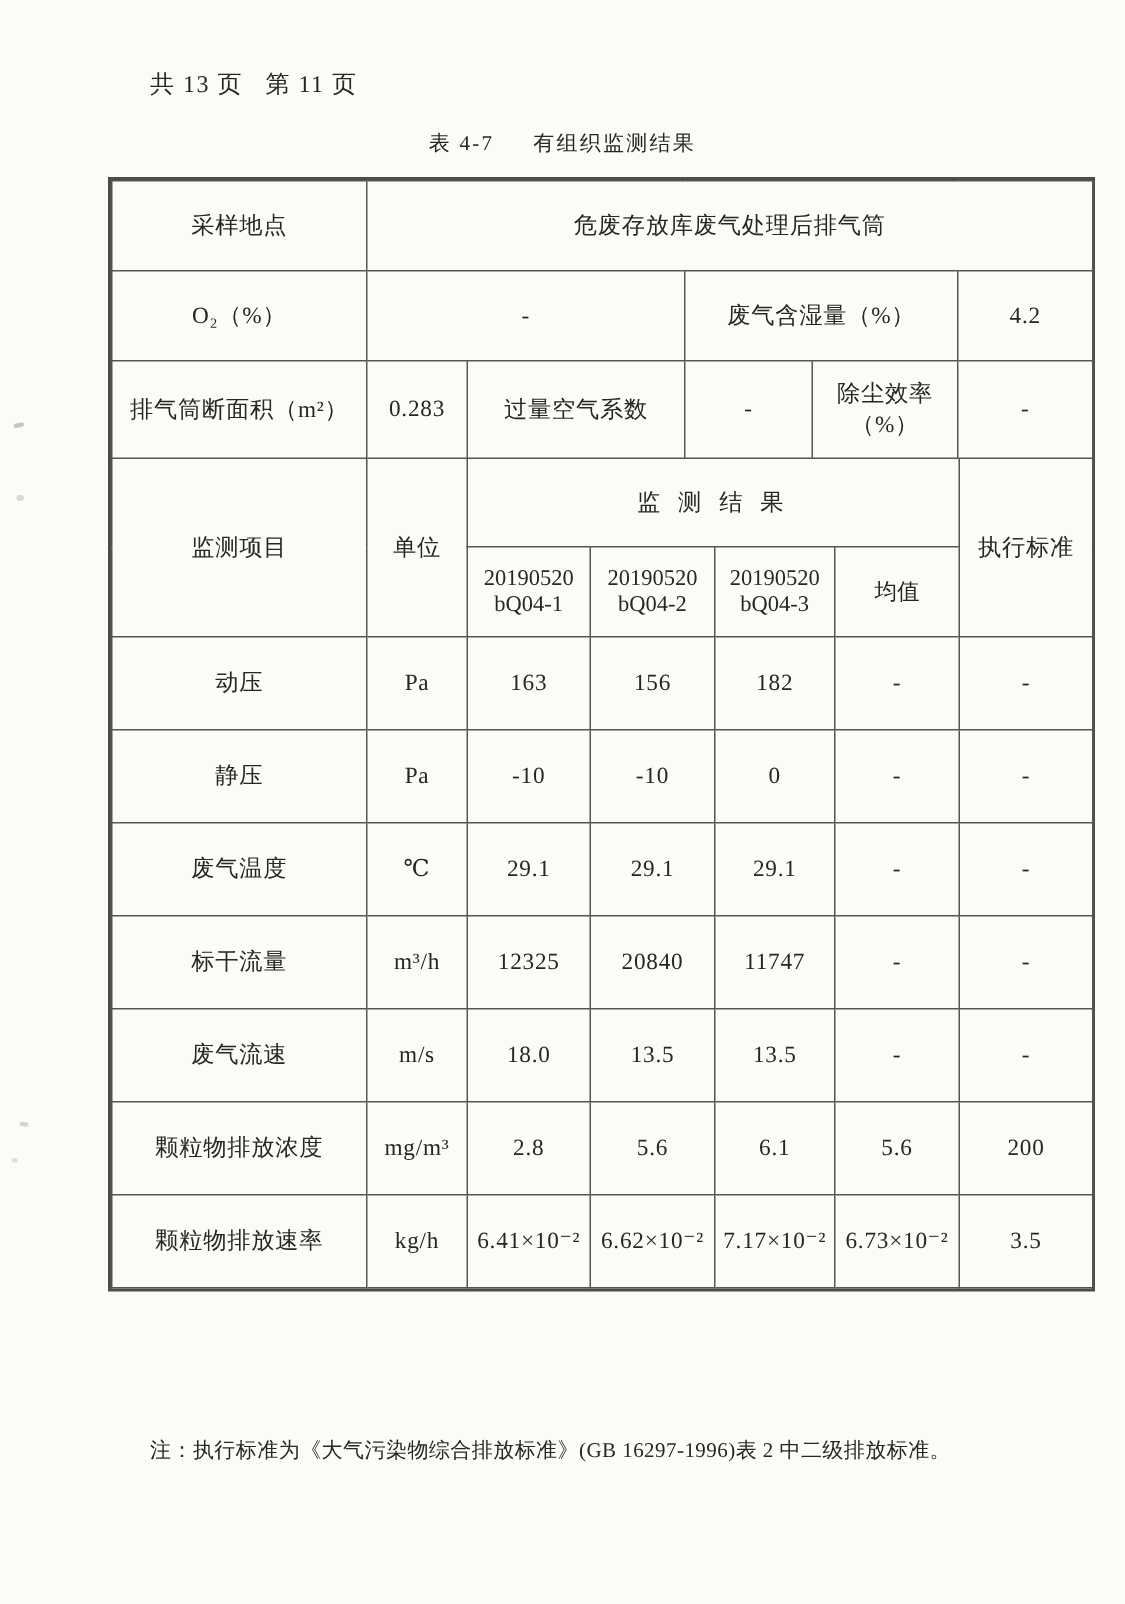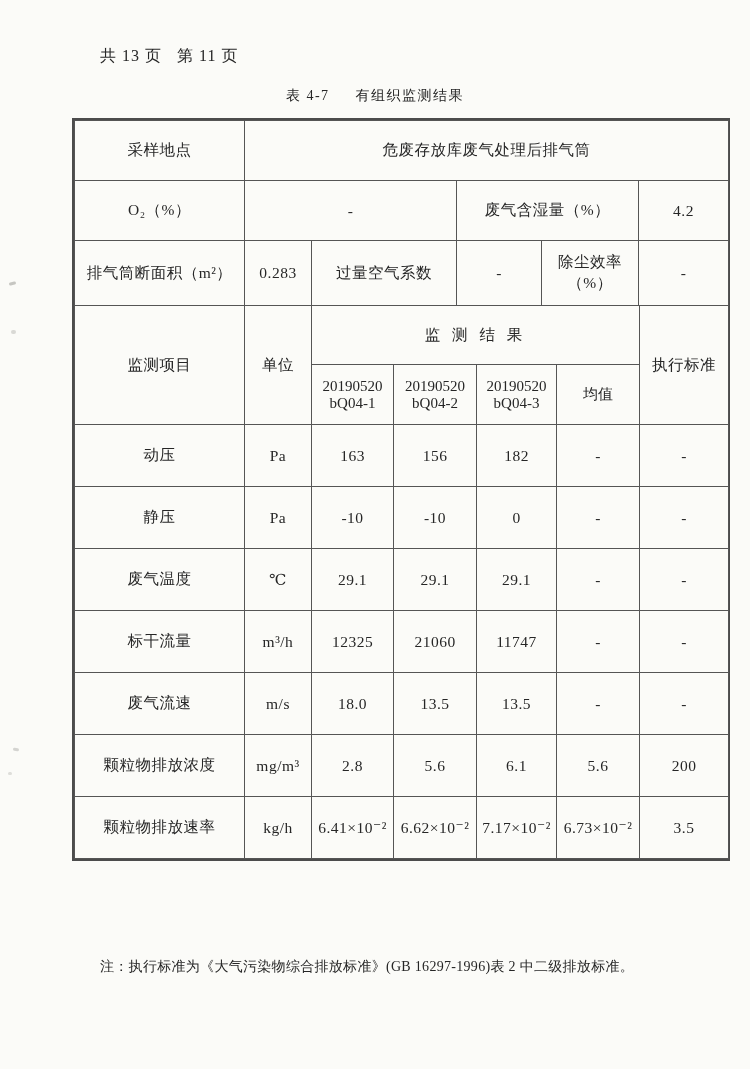--- a/index.html
+++ b/index.html
@@ -144,21 +144,21 @@
         <td>29.1</td>
         <td>29.1</td>
         <td>29.1</td>
         <td>-</td>
         <td>-</td>
       </tr>
       <tr class="dr">
         <td>标干流量</td>
         <td>m³/h</td>
         <td>12325</td>
-        <td>21060</td>
+        <td>20840</td>
         <td>11747</td>
         <td>-</td>
         <td>-</td>
       </tr>
       <tr class="dr">
         <td>废气流速</td>
         <td>m/s</td>
         <td>18.0</td>
         <td>13.5</td>
         <td>13.5</td>

